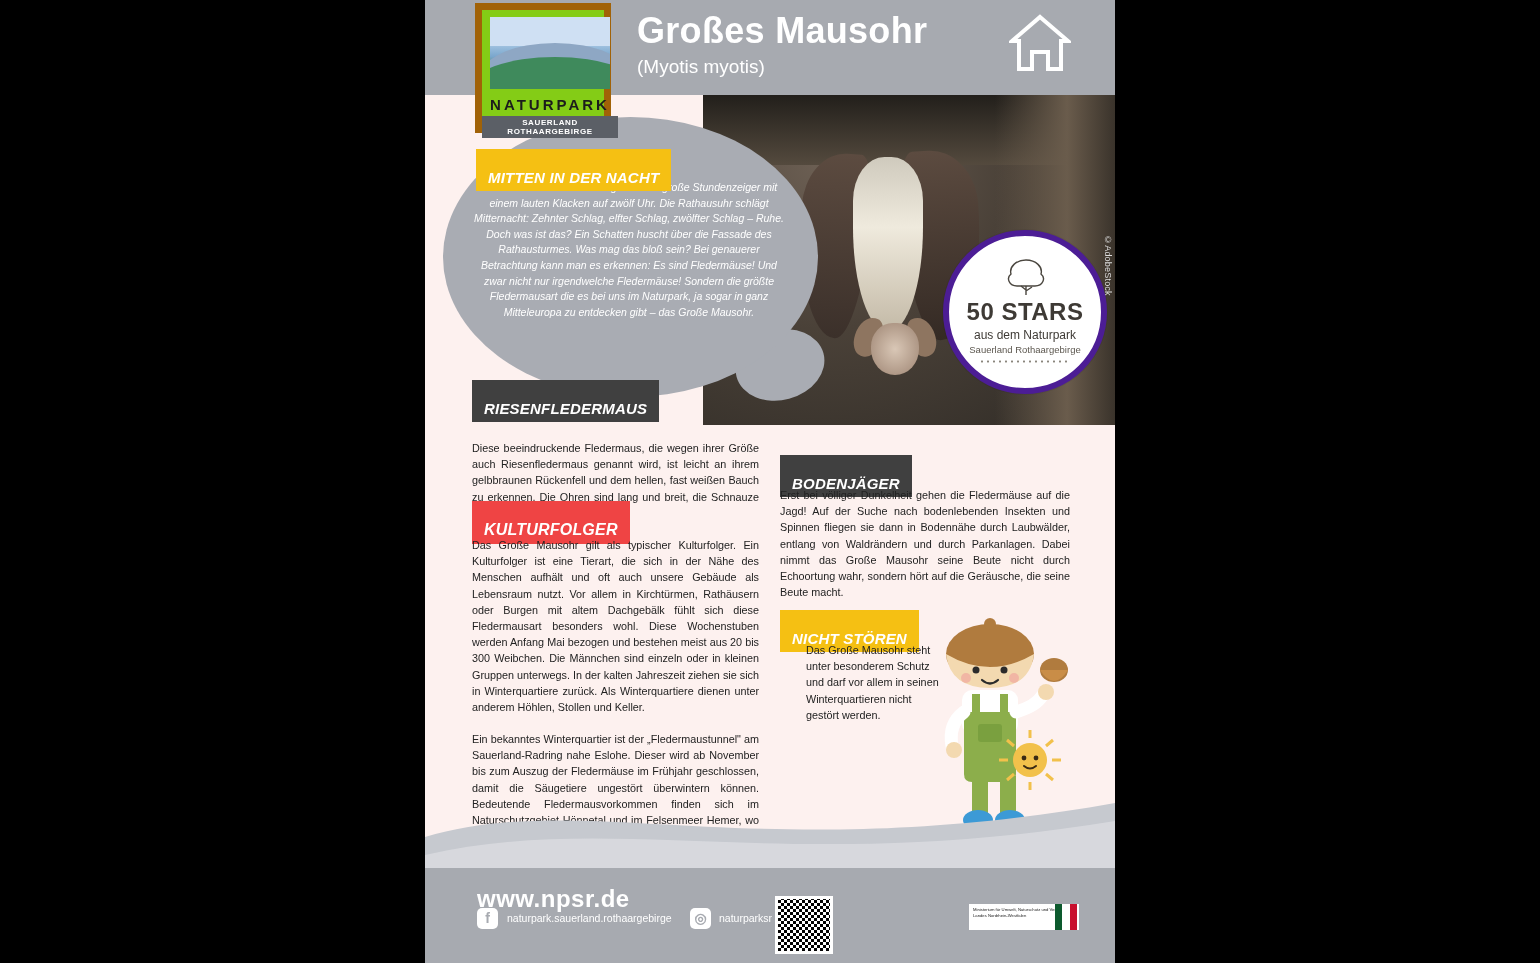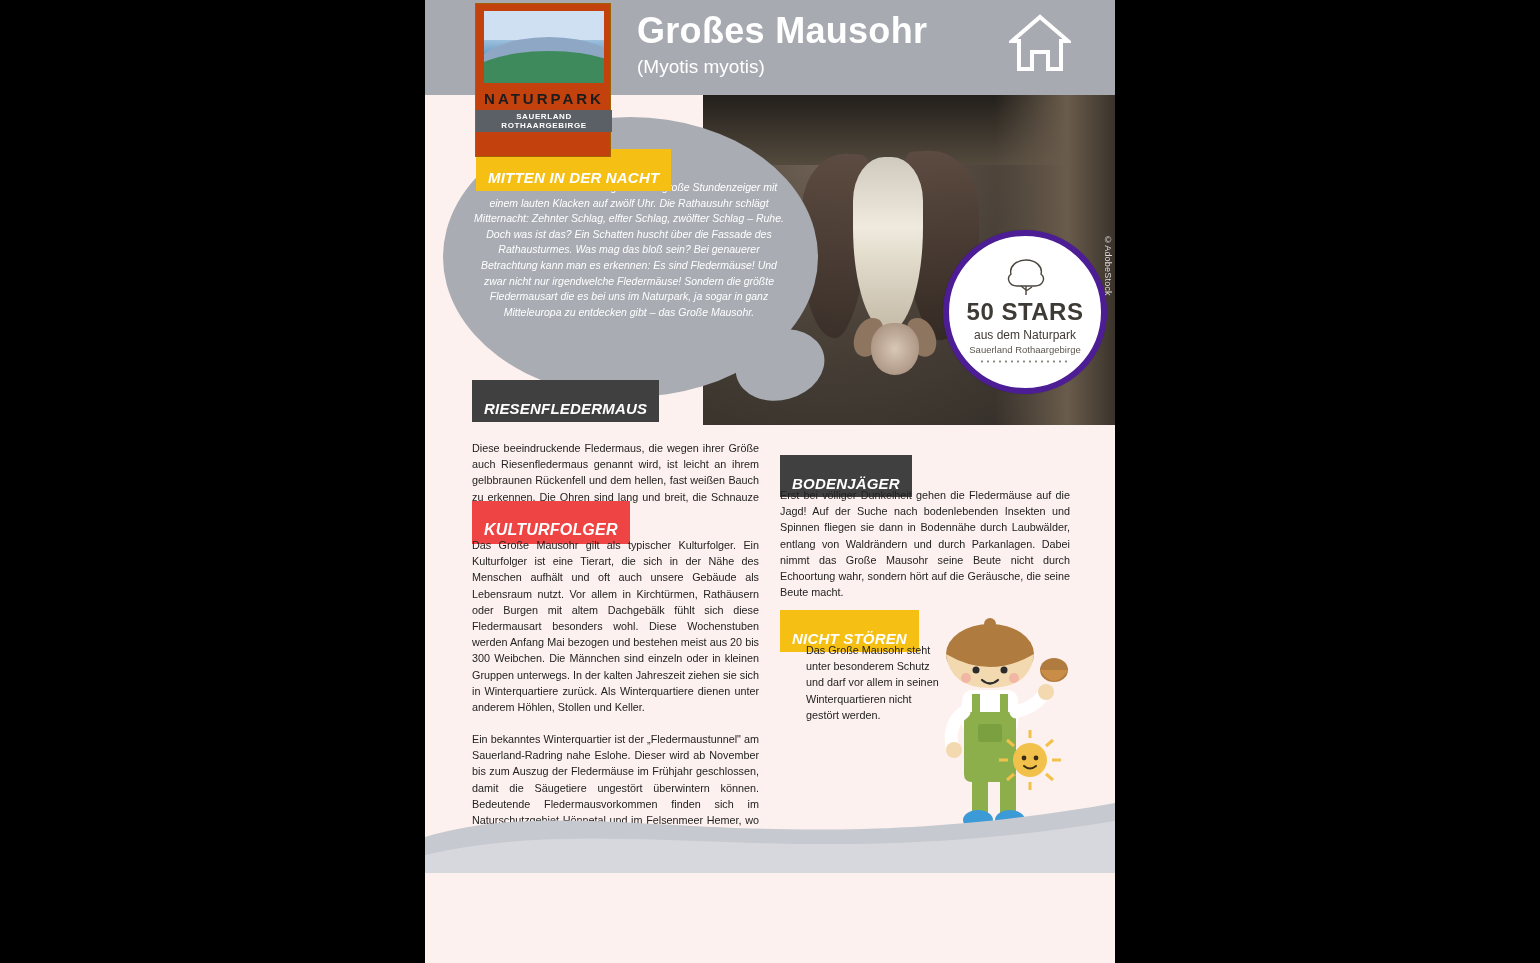--- a/index.html
+++ b/index.html
@@ -23,23 +23,23 @@
   
   .header-bar {
     position: absolute;
     left: 0; top: 0;
     width: 690px; height: 95px;
     background: #a7aab0;
   }
   .logo-box {
     position: absolute;
     left: 50px; top: 3px;
-    width: 136px; height: 154px;
-    background: #c2410c;
-    border: 1px solid #a16207;
+    width: 136px; height: 130px;
+    background: #84cc16;
+    border: 7px solid #a16207;
     box-sizing: border-box;
     z-index: 6;
   }
   .logo-img {
     position: absolute;
     left: 8px; top: 7px;
     width: 120px; height: 72px;
     background: linear-gradient(#cfe0f3 0%, #cfe0f3 40%, #9bbedd 41%, #7aa7cd 55%, #4f8f6d 70%, #2f7a4f 100%);
     overflow: hidden;
   }
@@ -434,14 +434,28 @@
     <circle cx="104" cy="150" r="2.4" fill="#3b2b14"></circle>
     <circle cx="116" cy="150" r="2.4" fill="#3b2b14"></circle>
     <path d="M104 158 q6 5 12 0" stroke="#3b2b14" stroke-width="2" fill="none" stroke-linecap="round"></path>
   </svg>
 
   <svg class="wave" viewBox="0 0 690 110" preserveAspectRatio="none">
     <path d="M0 74 C160 26 330 104 690 40 L690 110 L0 110 Z" fill="#c6c9cf"></path>
     <path d="M0 92 C190 48 360 112 690 58 L690 110 L0 110 Z" fill="#d9dbdf" opacity="0.85"></path>
   </svg>
 
+  <div class="footer">
+    <div class="footer-url">www.npsr.de</div>
+
+    <div class="soc-icon" style="left:52px; top:40px;">f</div>
+    <div class="soc" style="left:82px; top:44px;">naturpark.sauerland.rothaargebirge</div>
+
+    <div class="soc-icon" style="left:265px; top:40px;">◎</div>
+    <div class="soc" style="left:294px; top:44px;">naturparksr</div>
+
+    <div class="qr"></div>
+
+    <div class="ministry">Ministerium für Umwelt, Naturschutz und Verkehr des Landes Nordrhein-Westfalen</div>
+    <div class="nrw-flag"></div>
+  </div>
 
 </div>
 
 </body></html>

